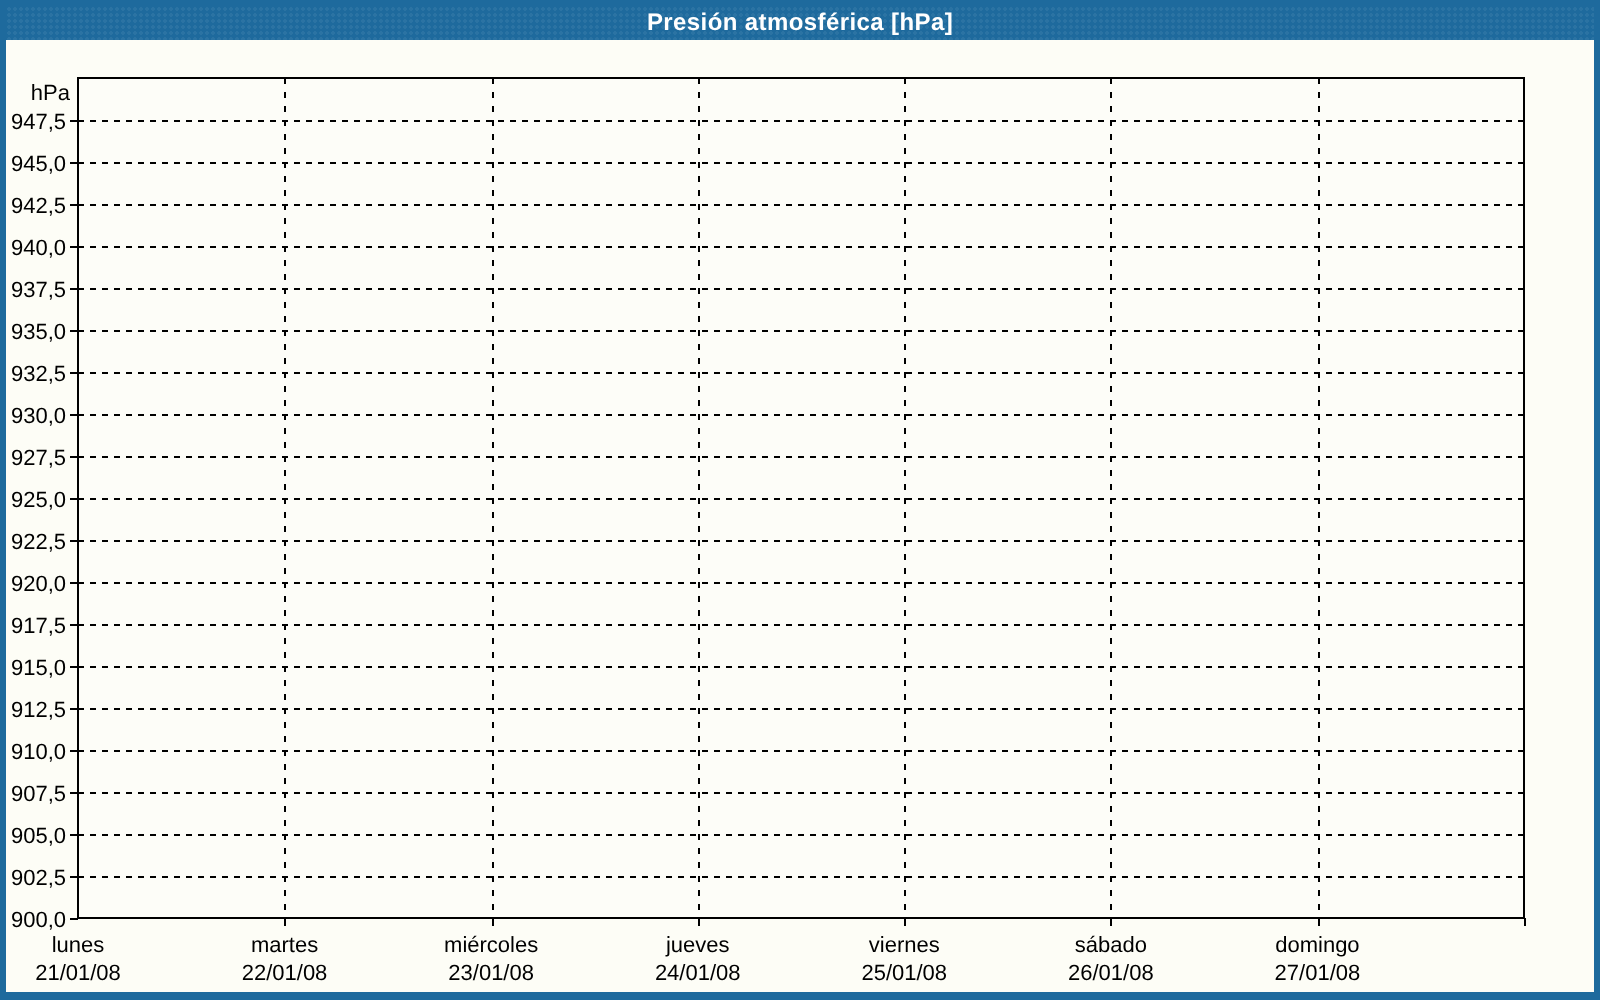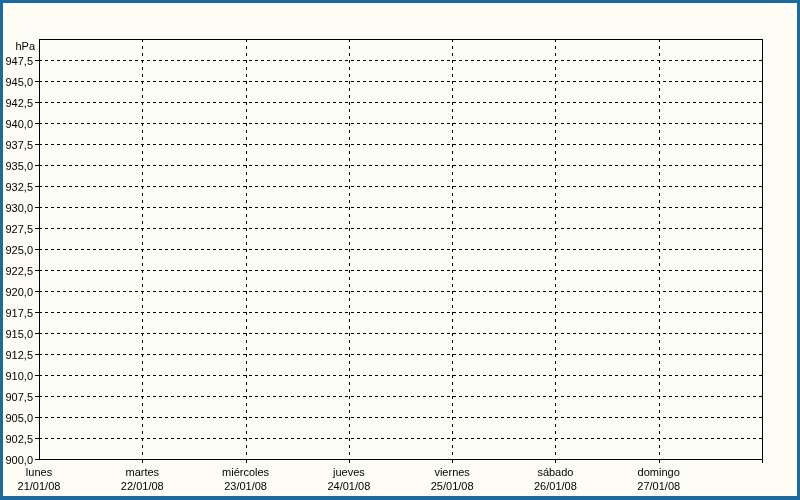--- a/index.html
+++ b/index.html
@@ -36,20 +36,23 @@
   #chart-svg text {
     font-family: "Liberation Sans", "DejaVu Sans", sans-serif;
     font-size: 11px;
     fill: #000000;
   }
 </style>
 </head>
 <body>
 
 <div class="frame">
+  <div class="titlebar">
+    <span>Presión atmosférica [hPa]</span>
+  </div>
   <svg id="chart-svg" width="793" height="493" viewBox="0 0 793 493">
       <rect x="36" y="36" width="723" height="420" fill="#fdfdf8" stroke="#000000" stroke-width="1" shape-rendering="crispEdges"></rect>
       <line x1="36" y1="57.5" x2="759" y2="57.5" stroke="#000000" stroke-width="1" stroke-dasharray="3,3" shape-rendering="crispEdges"></line>
       <line x1="32" y1="57.5" x2="36" y2="57.5" stroke="#000000" stroke-width="1" shape-rendering="crispEdges"></line>
       <text x="30" y="61.5" text-anchor="end">947,5</text>
       <line x1="36" y1="78.5" x2="759" y2="78.5" stroke="#000000" stroke-width="1" stroke-dasharray="3,3" shape-rendering="crispEdges"></line>
       <line x1="32" y1="78.5" x2="36" y2="78.5" stroke="#000000" stroke-width="1" shape-rendering="crispEdges"></line>
       <text x="30" y="82.5" text-anchor="end">945,0</text>
       <line x1="36" y1="99.5" x2="759" y2="99.5" stroke="#000000" stroke-width="1" stroke-dasharray="3,3" shape-rendering="crispEdges"></line>
       <line x1="32" y1="99.5" x2="36" y2="99.5" stroke="#000000" stroke-width="1" shape-rendering="crispEdges"></line>

